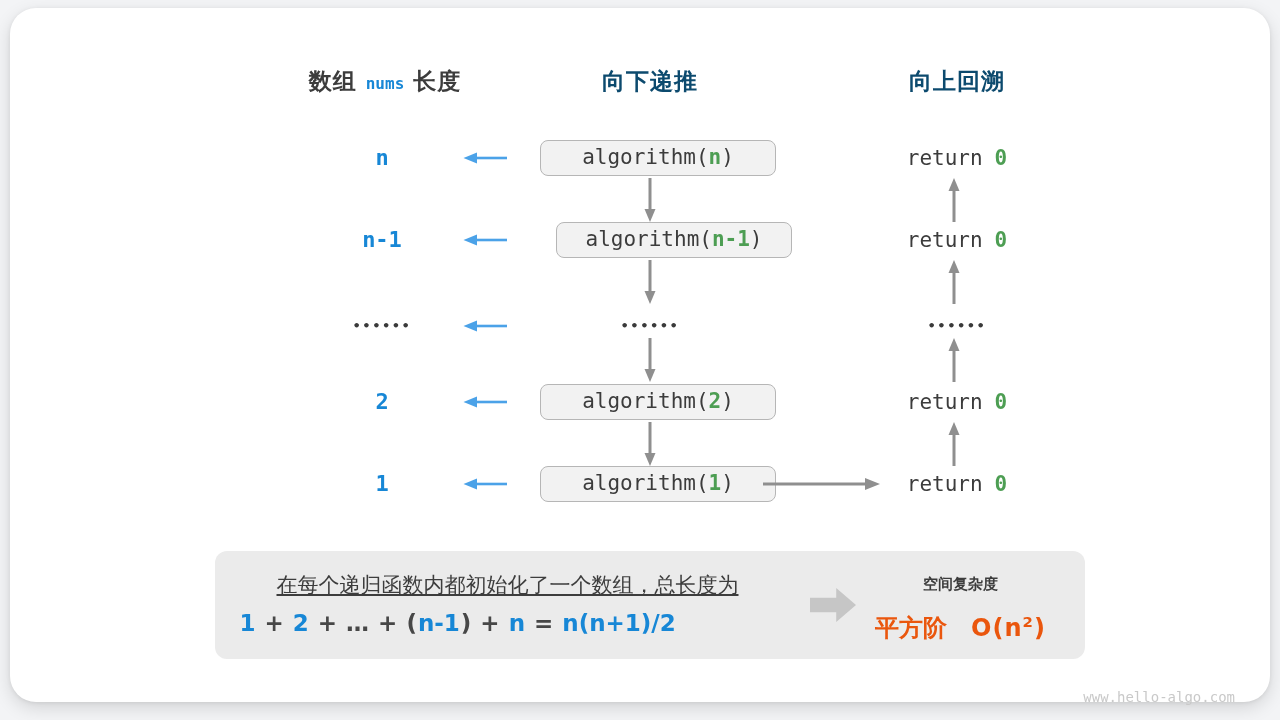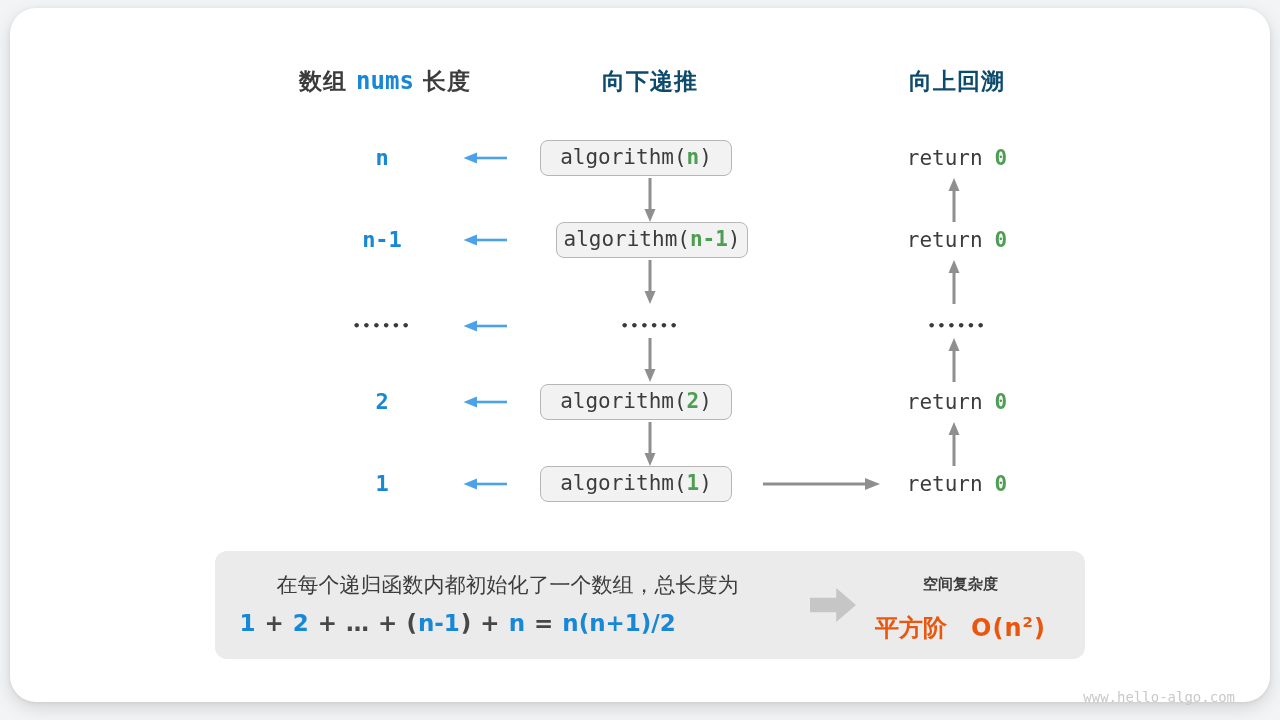--- a/index.html
+++ b/index.html
@@ -16,41 +16,41 @@
   .abs{position:absolute;}
   .mono{font-family:"DejaVu Sans Mono","Liberation Mono",monospace;}
 
   
   .col-header{
     position:absolute;top:58px;height:30px;line-height:30px;
     font-size:23px;font-weight:bold;color:#0c4a6e;text-align:center;
     letter-spacing:1px;white-space:nowrap;
   }
   .hdr-left{left:250px;width:250px;color:#3c3c3c;}
-  .hdr-left .code{color:#1787d6;font-size:24px;letter-spacing:0;}
+  .hdr-left .code{color:#1787d6;font-size:16px;letter-spacing:0;}
   .hdr-mid{left:550px;width:180px;}
   .hdr-right{left:861px;width:172px;}
 
   
   .len-label{
     position:absolute;left:302px;width:140px;height:28px;line-height:28px;
     text-align:center;font-family:"DejaVu Sans Mono","Liberation Mono",monospace;
     font-weight:bold;font-size:22px;color:#1787d6;white-space:nowrap;
   }
 
   
   .dots{
     font-family:"DejaVu Sans","Liberation Sans",sans-serif;
     font-weight:bold;font-size:13px;letter-spacing:1.5px;color:#3a3a3a;
   }
   .dots-cell{position:absolute;height:28px;line-height:28px;text-align:center;}
 
   
   .call-box{
-    position:absolute;left:530px;width:192px;height:36px;
+    position:absolute;left:530px;width:236px;height:36px;
     background:#f2f2f2;border:1.5px solid #b6b6b6;border-radius:8px;
     box-sizing:border-box;line-height:32px;text-align:center;
     font-family:"DejaVu Sans Mono","Liberation Mono",monospace;
     font-size:21px;color:#3c3c3c;white-space:nowrap;
   }
   .param{color:#4d9e53;font-weight:bold;}
 
   
   .return-stmt{
     position:absolute;left:867px;width:160px;height:28px;line-height:28px;
@@ -66,21 +66,21 @@
     text-align:center;white-space:nowrap;
   }
 
   
   .summary-box{
     position:absolute;left:205px;top:543px;width:870px;height:108px;
     background:#ebebeb;border-radius:12px;
   }
   .summary-line1{
     position:absolute;left:225px;top:563px;width:545px;height:28px;line-height:28px;
-    text-align:center;font-size:21px;color:#3d3d3d;white-space:nowrap;
+    text-align:center;font-size:21px;color:#3d3d3d;white-space:nowrap;text-decoration:underline;
   }
   .summary-formula{
     position:absolute;left:225px;top:600px;width:545px;height:30px;line-height:30px;
     text-align:left;font-size:23px;font-weight:bold;white-space:nowrap;
   }
   .summary-formula span{margin:0 4.5px;}
   .f-blue{color:#1787d6;}
   .f-dark{color:#474747;}
 
   .block-arrow{

